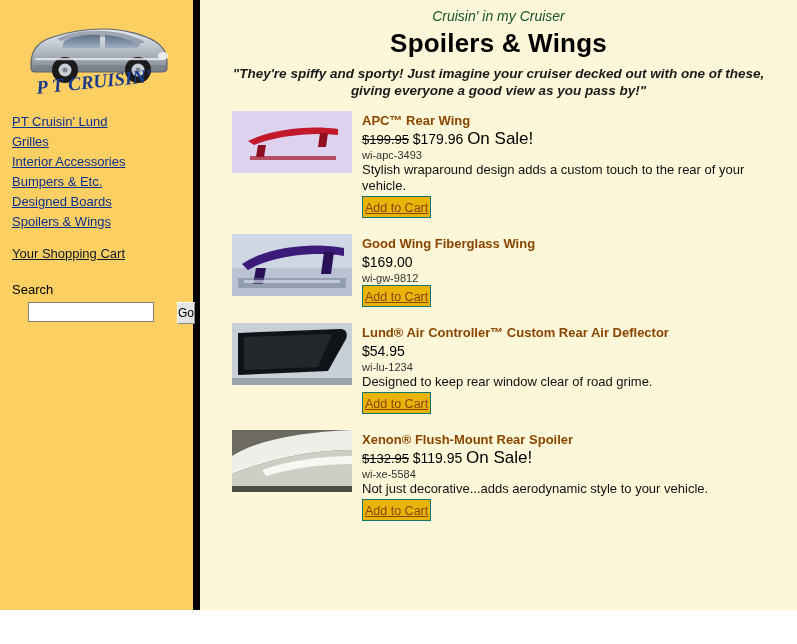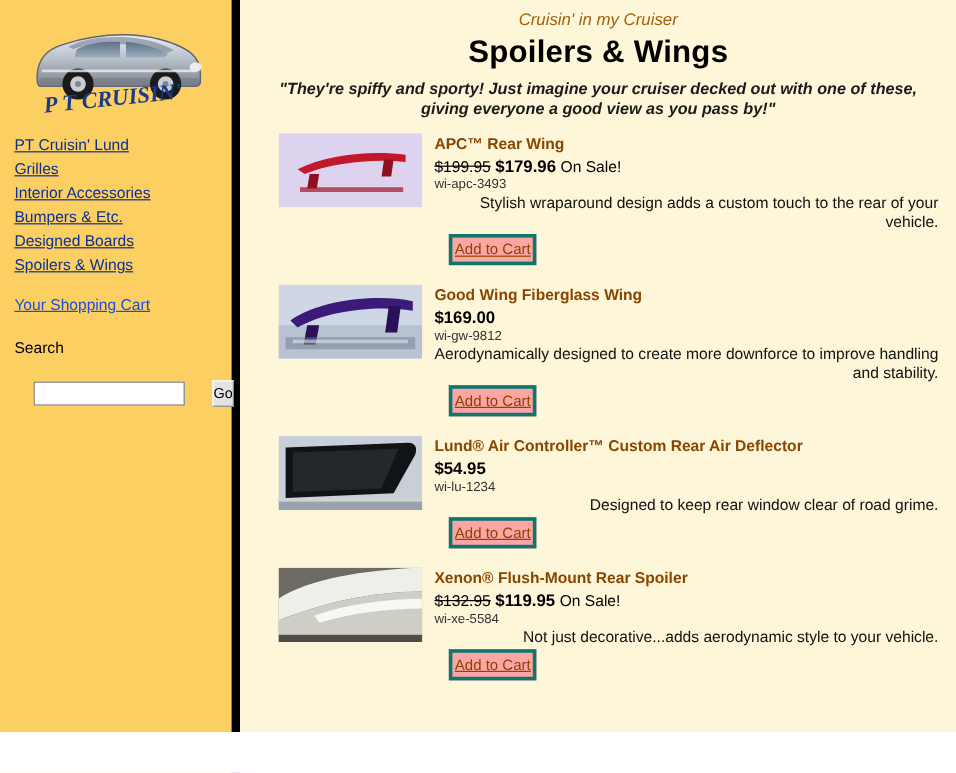--- a/index.html
+++ b/index.html
@@ -53,39 +53,39 @@
     cursor: pointer;
   }
 
   .cart-block {
     margin: 16px 0 0 12px;
     font-size: 13px;
     color: #000;
     line-height: 16px;
   }
   .cart-block .cart-link {
-    color: #1d4ed8;
+    color: #0f172a;
     text-decoration: underline;
     cursor: pointer;
     display: inline-block;
     margin-bottom: 2px;
     text-align: right;
   }
   .cart-line { font-size: 12.5px; }
   .cart-line b { font-weight: bold; }
 
   .search-block {
     margin: 18px 0 0 12px;
   }
   .search-label {
     font-size: 13px;
     color: #000;
-    margin-bottom: 20px;
-  }
-  .search-row { display: flex; align-items: center; gap: 23px; padding-left: 16px; }
+    margin-bottom: 5px;
+  }
+  .search-row { display: flex; align-items: flex-start; gap: 23px; padding-left: 16px; }
   .search-input {
     width: 126px;
     height: 20px;
     border: 1px solid #7f7f7f;
     background: #ffffff;
     font-family: "Liberation Sans", sans-serif;
     font-size: 12px;
     padding: 1px 3px;
   }
   .go-btn {
@@ -105,21 +105,21 @@
   .main {
     flex: 1;
     background: #fdf6d9;
     padding: 6px 14px 0 14px;
     position: relative;
   }
   .kicker {
     text-align: center;
     font-style: italic;
     font-size: 14px;
-    color: #a16207;
+    color: #14532d;
     margin: 2px 0 0 0;
   }
   .page-title {
     text-align: center;
     font-size: 26px;
     font-weight: bold;
     color: #000;
     margin: 4px 0 6px 0;
     letter-spacing: .2px;
   }
@@ -162,42 +162,40 @@
     font-size: 13.5px;
     color: #000;
     margin: 1px 0 0 0;
     line-height: 17px;
   }
   .old-price {
     text-decoration: line-through;
     font-weight: normal;
     font-size: 13px;
   }
-  .new-price { font-weight: bold; font-size: 14px; }
-  .sale-tag { font-size: 13px; }
+  .new-price { font-weight: normal; font-size: 14px; }
+  .sale-tag { font-size: 17px; }
   .sku {
     font-size: 11px;
     color: #333;
     line-height: 14px;
     margin: 0;
   }
   .pdesc {
     font-size: 13px;
     color: #111;
     line-height: 16px;
     margin: 0 0 2px 0;
     max-width: 420px;
-    text-align: right;
   }
   .addcart-wrap {
     display: inline-block;
-    border: 3px solid #0f766e;
-    background: #fca5a5;
+    border: 1px solid #0f766e;
+    background: #eab308;
     padding: 1px 2px;
-    margin-left: 12px;
   }
   .addcart-inner {
     color: #8a4500;
     font-size: 12.5px;
     text-decoration: underline;
     cursor: pointer;
   }
 
   .bottom-bar {
     position: absolute;
@@ -326,21 +324,20 @@
         </svg>
       </div>
       <div class="pinfo">
         <a class="pname">Good Wing Fiberglass Wing</a>
         <div class="price-row">
           <span class="old-price"></span>
           <span class="new-price">$169.00</span>
           <span class="sale-tag"></span>
         </div>
         <div class="sku">wi-gw-9812</div>
-        <div class="pdesc">Aerodynamically designed to create more downforce to improve handling and stability.</div>
         <span class="addcart-wrap"><span class="addcart-inner">Add to Cart</span></span>
       </div>
     </div>
 
     <div class="product">
       <div class="thumb">
         <svg width="120" height="62" viewBox="0 0 120 62">
           <rect width="120" height="62" fill="#c9cfd6"></rect>
           <path d="M6 10 L108 6 C114 6 116 10 114 16 L96 48 L6 52 Z" fill="#111417"></path>
           <path d="M12 14 L100 11 L86 44 L12 47 Z" fill="#23282d"></path>

